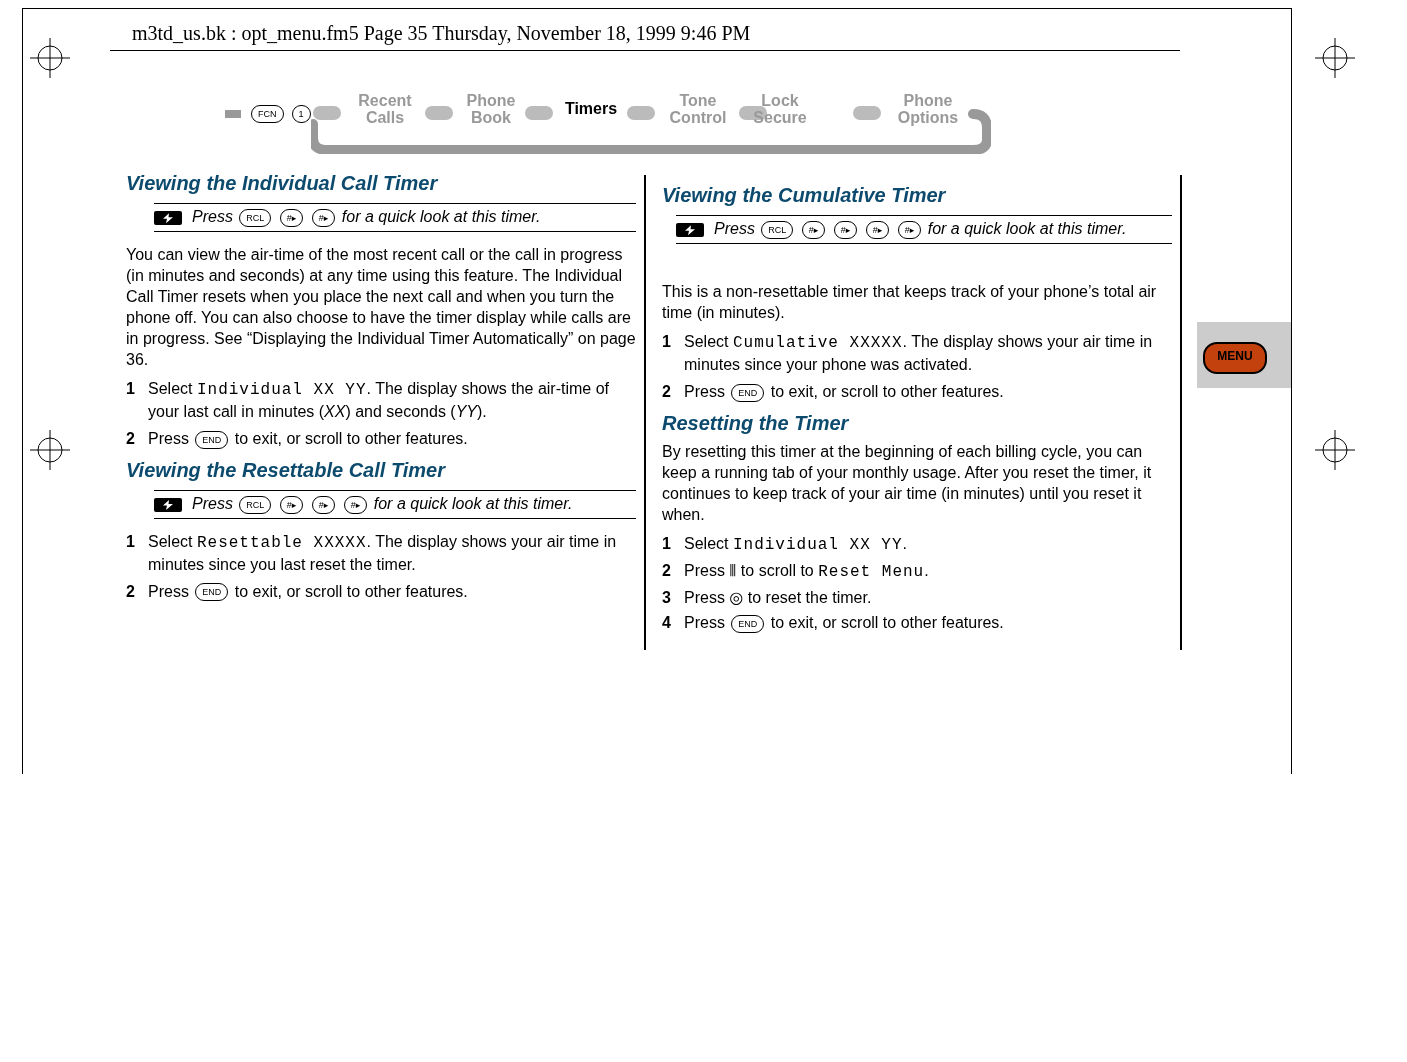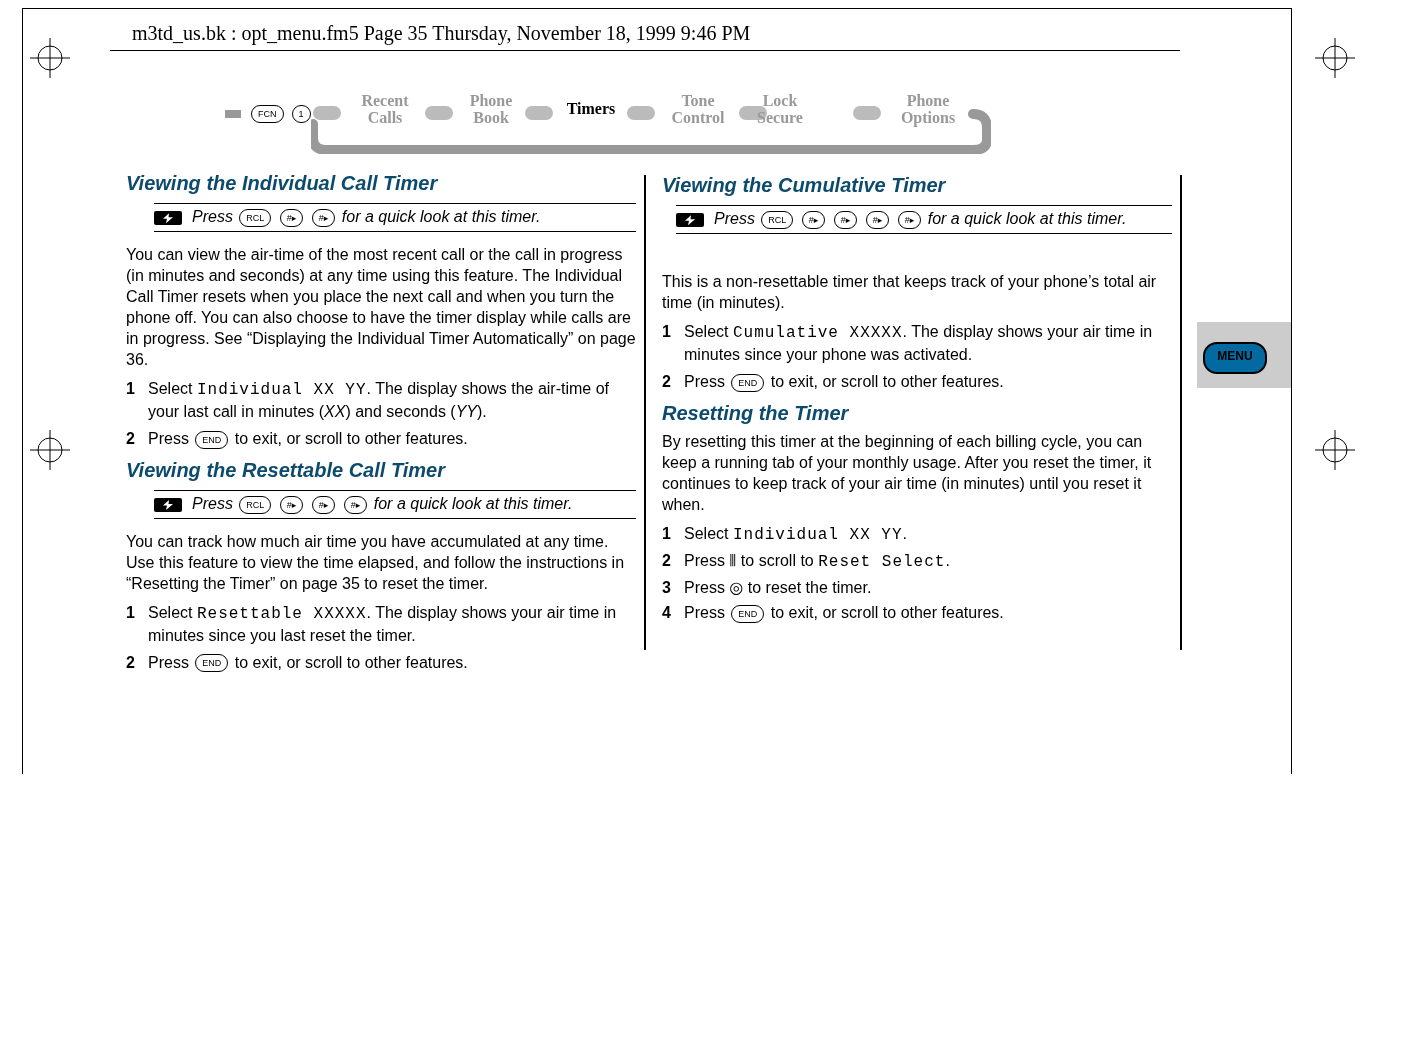--- a/index.html
+++ b/index.html
@@ -1,37 +1,37 @@
 <!DOCTYPE html>
 <html><head>
 <meta charset="utf-8">
 <style>
   html,body{margin:0;padding:0;background:#fff;font-family:"Times New Roman",serif;color:#000;}
   .page{position:relative;width:1407px;height:774px;}
   .reg{position:absolute;}
   svg{display:block;}
   .pathline{position:absolute;left:132px;top:22px;font-family:"Times New Roman",serif;font-size:20px;}
   .nav{position:absolute;left:225px;top:88px;width:800px;height:72px;}
-  .nav-lbl{position:absolute;font-family:Liberation Serif, serif;font-size:16px;font-weight:bold;text-align:center;line-height:17px;}
+  .nav-lbl{position:absolute;font-family:Liberation Sans, sans-serif;font-size:16px;font-weight:bold;text-align:center;line-height:17px;}
   .nav-lbl.muted{color:#999;}
   .nav-lbl.active{color:#000;}
   .pill{position:absolute;width:28px;height:14px;border-radius:7px;}
   .pill.mut{background:#bbb;}
   .heading{font-family:Helvetica,Arial,sans-serif;font-weight:bold;font-style:italic;font-size:20px;color:#0c4a6e;}
   .body,.list{font-family:Helvetica,Arial,sans-serif;font-size:16px;line-height:21px;color:#000;}
   .tipline{font-family:Helvetica,Arial,sans-serif;font-style:italic;font-size:16px;}
   .lcd{font-family:"Courier New",monospace;letter-spacing:1px;}
   .num{font-family:Helvetica,Arial,sans-serif;font-weight:bold;font-size:16px;}
   .oval{display:inline-block;border:1px solid #000;border-radius:10px;height:16px;padding:0 6px;font:9px/16px Helvetica,Arial,sans-serif;vertical-align:middle;margin:0 2px;}
   .col{position:absolute;width:510px;}
   .divider{position:absolute;left:644px;top:175px;width:2px;height:475px;background:#000;}
   .page-badge{font-family:Helvetica,Arial,sans-serif;font-weight:normal;font-size:16px;}
   .footer-it{font-family:"Times New Roman",serif;font-style:italic;font-size:17px;}
   .lang-box{position:absolute;left:1100px;top:925px;width:78px;height:26px;background:#000;color:#fff;font:bold 14px/26px Helvetica,Arial,sans-serif;text-align:center;}
-  .menu-badge{position:absolute;left:1203px;top:342px;width:60px;height:28px;border:2px solid #000;border-radius:14px;text-align:center;font:bold 12px/24px Helvetica,Arial,sans-serif;background:#0369a1;}
+  .menu-badge{position:absolute;left:1203px;top:342px;width:60px;height:28px;border:2px solid #000;border-radius:14px;text-align:center;font:bold 12px/24px Helvetica,Arial,sans-serif;background:#c2410c;}
   .menu-tint{position:absolute;left:1197px;top:322px;width:94px;height:66px;background:#ccc;}
   .bolt{display:inline-block;width:28px;height:14px;background:#000;border-radius:2px;vertical-align:middle;position:relative;margin-right:6px;}
   .bolt::before{content:"";position:absolute;left:9px;top:2px;width:10px;height:10px;background:#fff;clip-path:polygon(60% 0,0 55%,40% 55%,30% 100%,100% 40%,55% 40%);}
   .hr{position:absolute;height:1px;background:#000;}
   .fcn-grp{display:inline-block;vertical-align:middle;}
   .thumb-tab{position:absolute;left:1178px;top:925px;width:14px;height:26px;background:#000;}
 </style>
 </head>
 <body>
 
@@ -143,33 +143,32 @@
       <span class="tipline">
         <span>Press </span>
         <span class="oval">RCL</span>
         <span class="oval">#▸</span>
         <span class="oval">#▸</span>
         <span class="oval">#▸</span>
         <span> for a quick look at this timer.</span>
       </span>
     </div>
 
-    <div class="body" style="margin-bottom:8px;">You can track how much air time you have accumulated at any time. Use this feature to view the time elapsed, and follow the instructions in “Resetting the Timer” on page 35 to reset the timer.</div>
 
     <div class="list" style="padding-left:22px;position:relative;margin-bottom:6px;">
       <span class="num" style="position:absolute;left:0;">1</span>
       <span>Select </span><span class="lcd">Resettable XXXXX</span><span>. The display shows your air time in minutes since you last reset the timer.</span>
     </div>
     <div class="list" style="padding-left:22px;position:relative;">
       <span class="num" style="position:absolute;left:0;">2</span>
       <span>Press </span><span class="oval">END</span><span> to exit, or scroll to other features.</span>
     </div>
   </div>
 
-  <div class="col" style="left:662px;top:174px;">
+  <div class="col" style="left:662px;top:184px;">
     <div class="heading">Viewing the Cumulative Timer</div>
 
     <div style="border-top:1px solid #000;border-bottom:1px solid #000;margin:8px 0 12px 14px;padding:4px 0;">
       <span class="bolt"></span>
       <span class="tipline">
         <span>Press </span>
         <span class="oval">RCL</span>
         <span class="oval">#▸</span>
         <span class="oval">#▸</span>
         <span class="oval">#▸</span>
@@ -191,21 +190,21 @@
 
     <div class="heading">Resetting the Timer</div>
     <div class="body" style="margin:6px 0 8px 0;">By resetting this timer at the beginning of each billing cycle, you can keep a running tab of your monthly usage. After you reset the timer, it continues to keep track of your air time (in minutes) until you reset it when.</div>
 
     <div class="list" style="padding-left:22px;position:relative;margin-bottom:4px;">
       <span class="num" style="position:absolute;left:0;">1</span>
       <span>Select </span><span class="lcd">Individual XX YY</span><span>.</span>
     </div>
     <div class="list" style="padding-left:22px;position:relative;margin-bottom:4px;">
       <span class="num" style="position:absolute;left:0;">2</span>
-      <span>Press </span><span>⦀</span><span> to scroll to </span><span class="lcd">Reset Select</span><span>.</span>
+      <span>Press </span><span>⦀</span><span> to scroll to </span><span class="lcd">Reset Menu</span><span>.</span>
     </div>
     <div class="list" style="padding-left:22px;position:relative;margin-bottom:4px;">
       <span class="num" style="position:absolute;left:0;">3</span>
       <span>Press </span><span>◎</span><span> to reset the timer.</span>
     </div>
     <div class="list" style="padding-left:22px;position:relative;">
       <span class="num" style="position:absolute;left:0;">4</span>
       <span>Press </span><span class="oval">END</span><span> to exit, or scroll to other features.</span>
     </div>
   </div>

